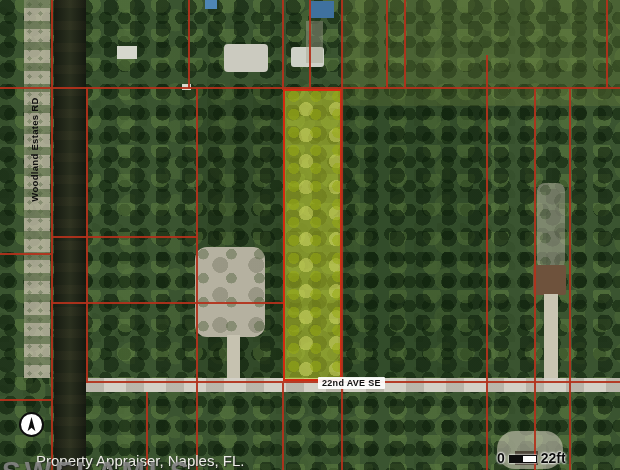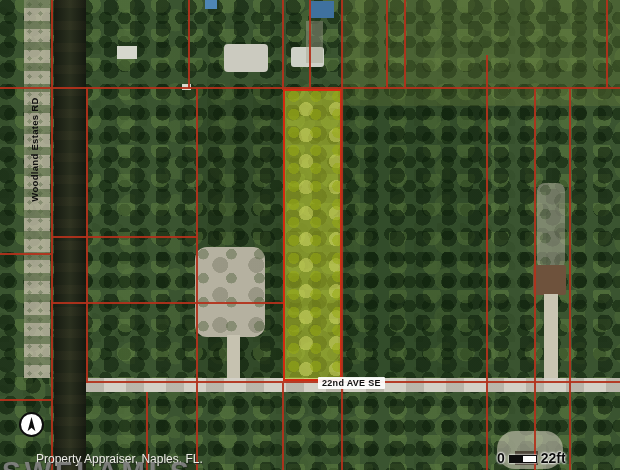--- a/index.html
+++ b/index.html
@@ -60,21 +60,21 @@
     letter-spacing:.3px;white-space:nowrap;}
 
   .compass{position:absolute;left:19px;top:412px;width:25px;height:25px;border-radius:50%;
     background:#fff;border:2px solid #0d0d0d;display:flex;align-items:center;justify-content:center;}
   .compass svg{display:block;}
 
   .watermark{position:absolute;left:2px;top:456px;font-size:28px;font-weight:700;
     letter-spacing:4px;color:rgba(235,235,235,.38);white-space:nowrap;
     text-shadow:0 0 1px rgba(60,60,60,.8), 1px 1px 1px rgba(40,40,40,.55);z-index:6;}
 
-  .attribution{position:absolute;left:36px;top:452px;font-size:12px;color:#eeeee8;
+  .attribution{position:absolute;left:36px;top:452px;font-size:15px;color:#eeeee8;
     text-shadow:1px 1px 1px #222;white-space:nowrap;z-index:5;}
 
   .scalebar{position:absolute;left:497px;top:451px;display:flex;align-items:center;z-index:5;}
   .scalebar .num{font-size:14px;font-weight:700;color:#0d0d0d;line-height:15px;
     text-shadow:0 0 2px #fff,0 0 2px #fff,0 0 3px #fff;}
   .scalebar .bar{width:28px;height:8px;margin:0 4px;border:1px solid #0d0d0d;
     background:linear-gradient(to right,#0d0d0d 0 50%,#ffffff 50%);
     box-shadow:0 0 2px #fff,0 0 2px #fff;}
 </style>
 </head>

